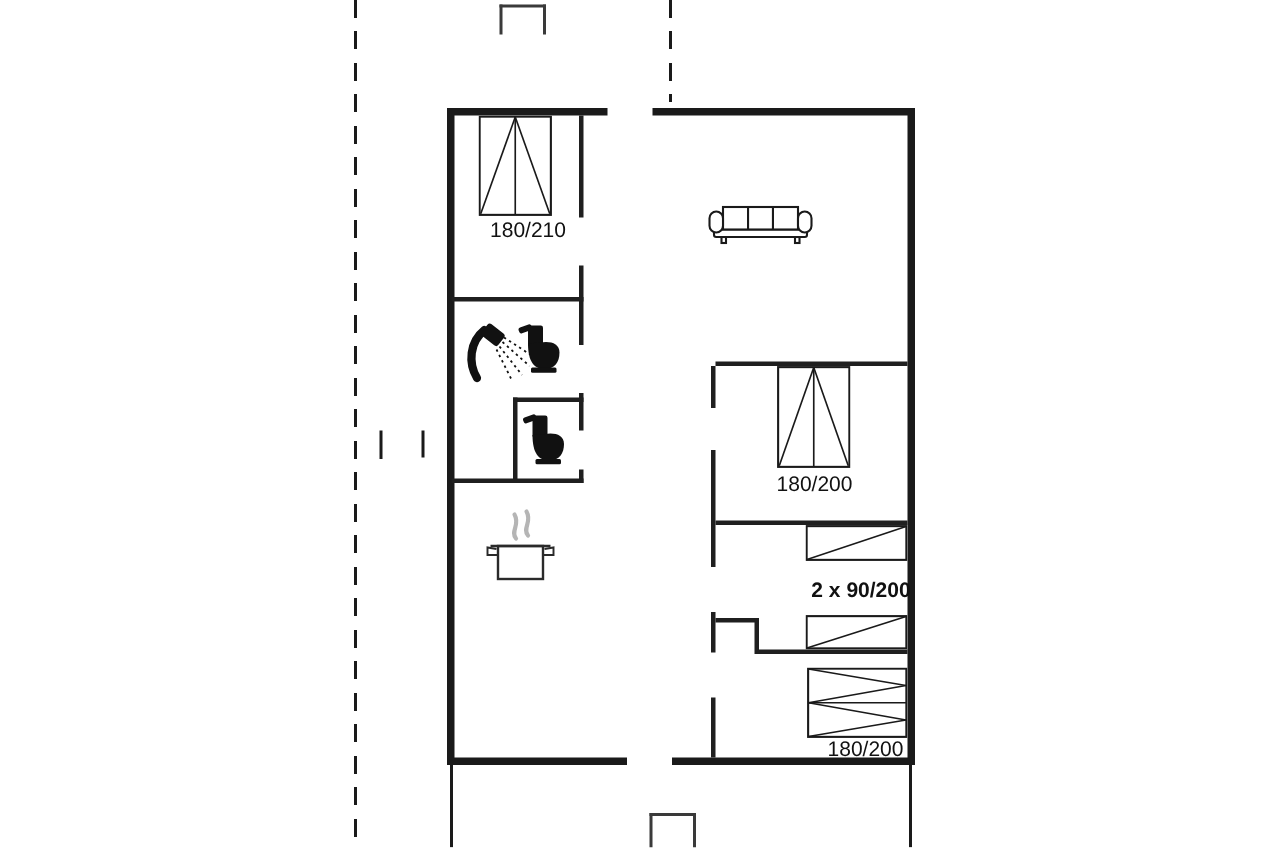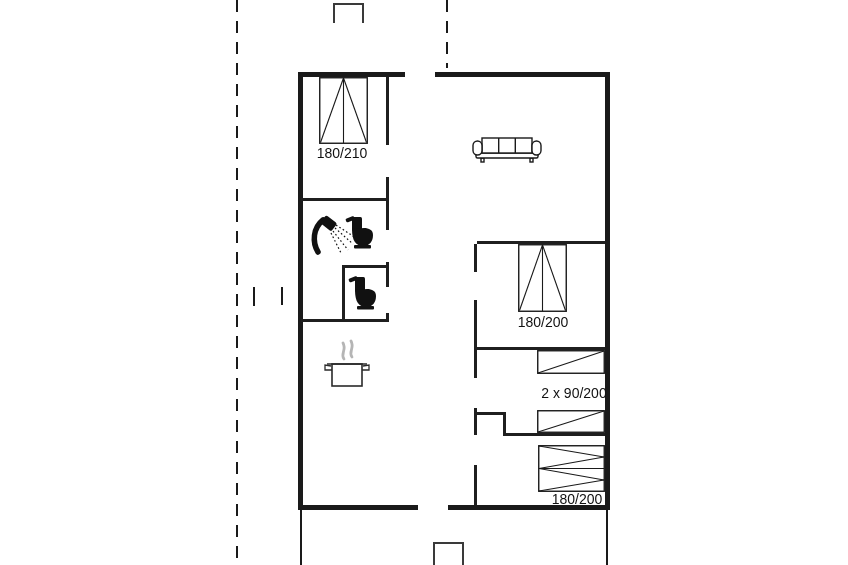--- a/index.html
+++ b/index.html
@@ -56,21 +56,21 @@
   <div class="iw" style="left:506px; top:433px; width:99px; height:3px;"></div>
 
   <span class="icon" style="left:319px; top:77px;">
     <svg width="49" height="67" viewBox="0 0 49 67">
       <rect x="0.75" y="0.75" width="47.5" height="65.5" fill="#fff" stroke="#1a1a1a" stroke-width="1.4"></rect>
       <line x1="24.5" y1="1" x2="24.5" y2="66" stroke="#1a1a1a" stroke-width="1.1"></line>
       <line x1="24.5" y1="1" x2="1.5" y2="65.5" stroke="#1a1a1a" stroke-width="1.1"></line>
       <line x1="24.5" y1="1" x2="47.5" y2="65.5" stroke="#1a1a1a" stroke-width="1.1"></line>
     </svg>
   </span>
-  <div class="lbl" style="left:312px; top:145px; width:60px;">180/210</div>
+  <div class="lbl" style="left:322px; top:145px; width:60px;">180/210</div>
 
   <span class="icon" style="left:471px; top:135px;">
     <svg width="72" height="30" viewBox="0 0 72 30">
       <g stroke="#1a1a1a" stroke-width="1.4" fill="#fff">
         <rect x="10" y="23" width="3" height="4"></rect>
           <rect x="59" y="23" width="3" height="4"></rect>
         <rect x="5" y="18" width="62" height="5" rx="1.5"></rect>
         <rect x="11" y="3" width="50" height="15"></rect>
         <line x1="27.7" y1="3" x2="27.7" y2="18"></line>
         <line x1="44.3" y1="3" x2="44.3" y2="18"></line>
@@ -143,21 +143,21 @@
     </svg>
   </span>
   <div class="lbl" style="left:513px; top:314px; width:60px;">180/200</div>
 
   <span class="icon" style="left:537px; top:350px;">
     <svg width="68" height="24" viewBox="0 0 68 24">
       <rect x="0.75" y="0.75" width="66.5" height="22.5" fill="#fff" stroke="#1a1a1a" stroke-width="1.4"></rect>
       <line x1="1" y1="23" x2="67" y2="1" stroke="#1a1a1a" stroke-width="1.1"></line>
     </svg>
   </span>
-  <div class="lbl" style="left:534px; top:385px; width:80px;">2 x 90/200</div>
+  <div class="lbl" style="left:534px; top:385px; width:80px;font-weight:bold;">2 x 90/200</div>
   <span class="icon" style="left:537px; top:410px;">
     <svg width="68" height="23" viewBox="0 0 68 23">
       <rect x="0.75" y="0.75" width="66.5" height="21.5" fill="#fff" stroke="#1a1a1a" stroke-width="1.4"></rect>
       <line x1="1" y1="22" x2="67" y2="1" stroke="#1a1a1a" stroke-width="1.1"></line>
     </svg>
   </span>
 
   <span class="icon" style="left:538px; top:445px;">
     <svg width="67" height="47" viewBox="0 0 67 47">
       <rect x="0.75" y="0.75" width="65.5" height="45.5" fill="#fff" stroke="#1a1a1a" stroke-width="1.4"></rect>

